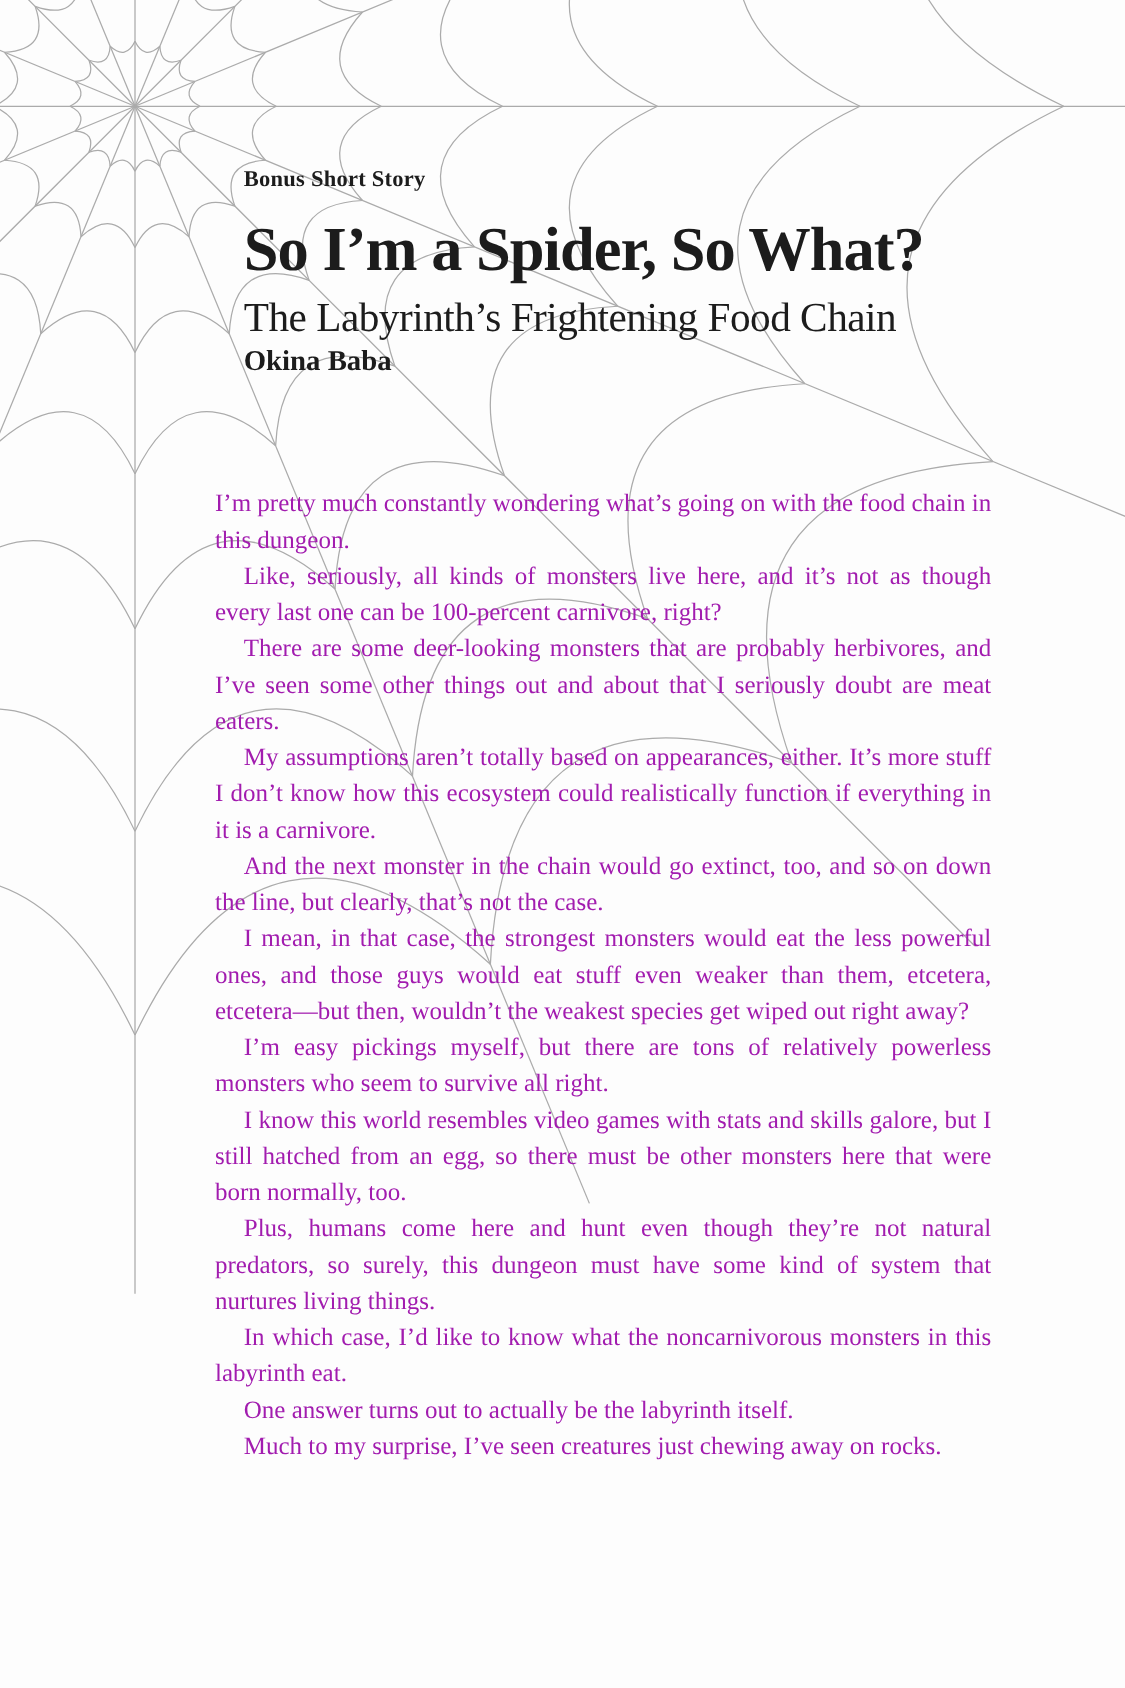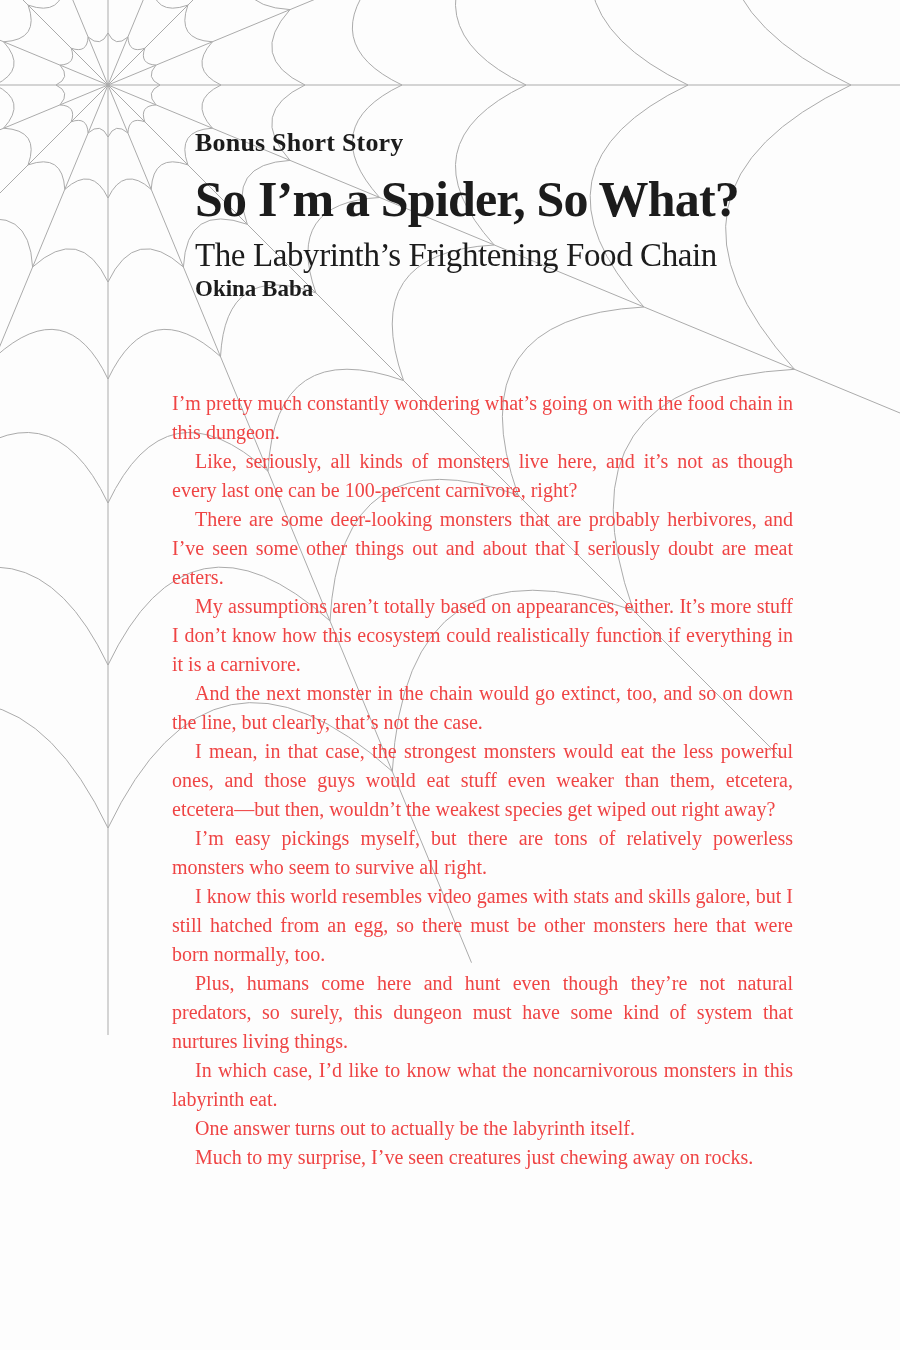--- a/index.html
+++ b/index.html
@@ -24,21 +24,21 @@
   }
   .header {
     position: absolute;
     left: 195px;
     top: 130px;
     width: 640px;
     z-index: 1;
     color: #1c1c1c;
   }
   .header .label {
-    font-size: 26px;
+    font-size: 18px;
     font-weight: bold;
     line-height: 26px;
     letter-spacing: 0.2px;
   }
   .header .title {
     font-size: 50px;
     font-weight: bold;
     line-height: 62px;
     letter-spacing: -0.8px;
     margin-top: 12px;
@@ -192,21 +192,21 @@
       <path d="M 794.4 -199.3 Q 632.7 -19.4 851.0 85.0"></path>
     </svg>
 
   <div class="header">
     <div class="label">Bonus Short Story</div>
     <div class="title">So I’m a Spider, So What?</div>
     <div class="subtitle">The Labyrinth’s Frightening Food Chain</div>
     <div class="author">Okina Baba</div>
   </div>
 
-  <div class="story" id="story" style="color: #ef4444;">
+  <div class="story" id="story" style="color: #a21caf;">
       <p class="first">I’m pretty much constantly wondering what’s going on with the food chain in this dungeon.</p>
       <p>Like, seriously, all kinds of monsters live here, and it’s not as though every last one can be 100-percent carnivore, right?</p>
       <p>There are some deer-looking monsters that are probably herbivores, and I’ve seen some other things out and about that I seriously doubt are meat eaters.</p>
       <p>My assumptions aren’t totally based on appearances, either. It’s more stuff I don’t know how this ecosystem could realistically function if everything in it is a carnivore.</p>
       <p>And the next monster in the chain would go extinct, too, and so on down the line, but clearly, that’s not the case.</p>
       <p>I mean, in that case, the strongest monsters would eat the less powerful ones, and those guys would eat stuff even weaker than them, etcetera, etcetera—but then, wouldn’t the weakest species get wiped out right away?</p>
       <p>I’m easy pickings myself, but there are tons of relatively powerless monsters who seem to survive all right.</p>
       <p>I know this world resembles video games with stats and skills galore, but I still hatched from an egg, so there must be other monsters here that were born normally, too.</p>
       <p>Plus, humans come here and hunt even though they’re not natural predators, so surely, this dungeon must have some kind of system that nurtures living things.</p>
       <p>In which case, I’d like to know what the noncarnivorous monsters in this labyrinth eat.</p>

